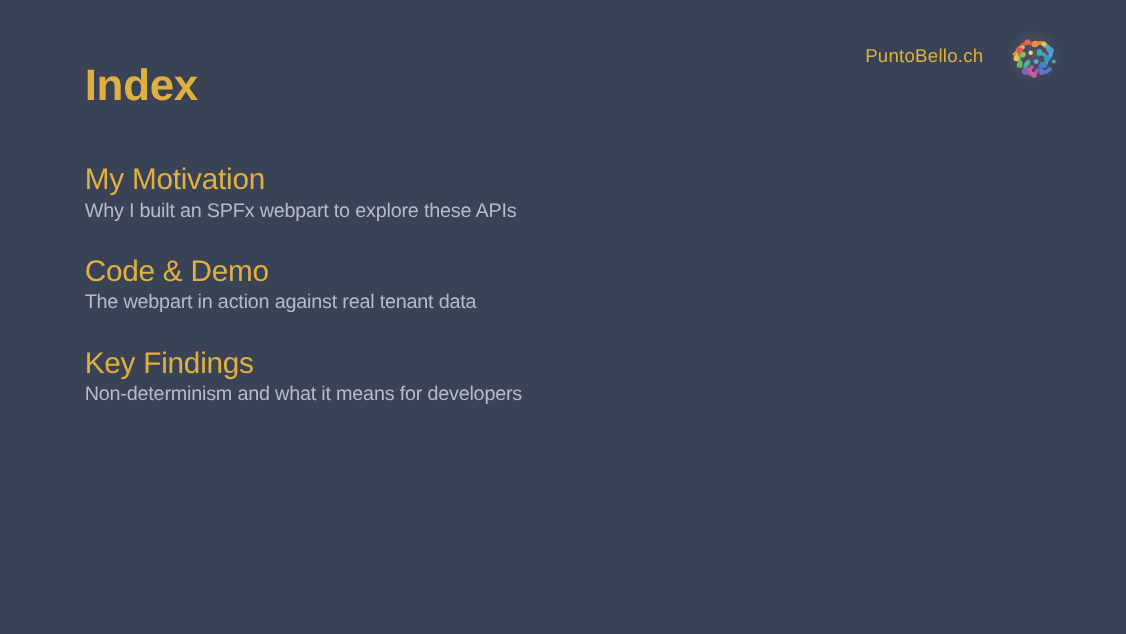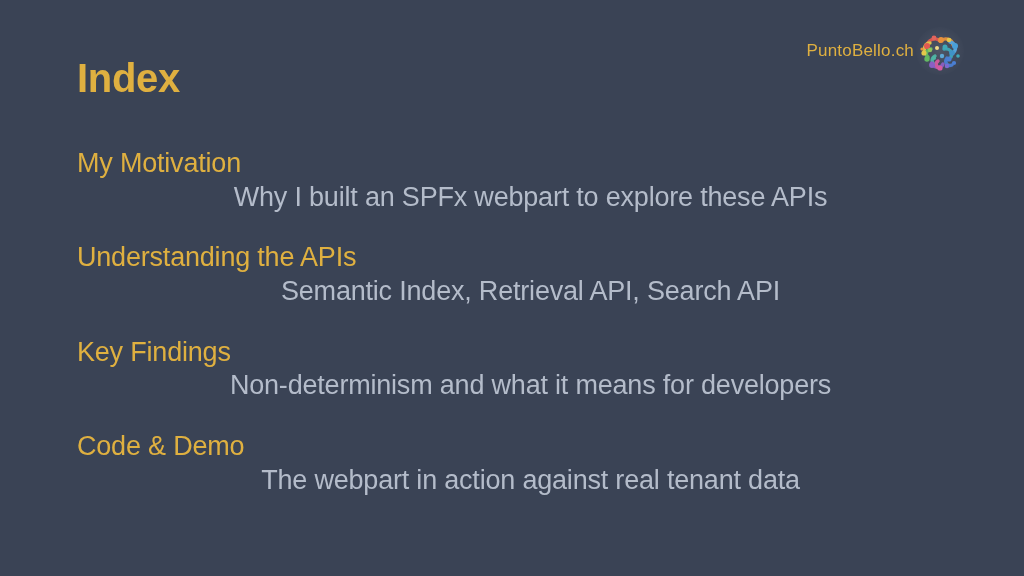--- a/index.html
+++ b/index.html
@@ -24,21 +24,21 @@
     box-sizing: border-box;
   }
 
   
   .brand {
     position: absolute;
     top: 22px;
     right: 58px;
     display: flex;
     align-items: center;
-    gap: 0;
+    gap: 20px;
     height: 58px;
   }
   .brand-text {
     color: #dfb040;
     font-size: 17px;
     font-weight: 400;
     letter-spacing: 0.2px;
     line-height: 1;
     white-space: nowrap;
     padding-bottom: 2px;
@@ -86,27 +86,26 @@
     color: #dfb040;
     font-size: 27px;
     font-weight: 400;
     line-height: 1.18;
     letter-spacing: -0.2px;
     white-space: nowrap;
   }
   .agenda-sub {
     display: block;
     color: #b4bcca;
-    font-size: 27px;
+    font-size: 18px;
     font-weight: 400;
     line-height: 1.2;
     letter-spacing: -0.2px;
     white-space: nowrap;
     margin-top: 1px;
-    text-align: center;
   }
 </style>
 </head>
 <body>
 
 <div class="slide">
 
   <div class="brand">
     <span class="brand-text">PuntoBello.ch</span>
     <svg class="brand-mark" viewBox="0 0 52 52" aria-hidden="true">
@@ -157,26 +156,22 @@
   </div>
 
   <h1 class="slide-title">Index</h1>
 
   <ul class="agenda">
     <li class="agenda-item">
       <span class="agenda-heading">My Motivation</span>
       <span class="agenda-sub">Why I built an SPFx webpart to explore these APIs</span>
     </li>
     <li class="agenda-item">
-      <span class="agenda-heading">Understanding the APIs</span>
-      <span class="agenda-sub">Semantic Index, Retrieval API, Search API</span>
+      <span class="agenda-heading">Code &amp; Demo</span>
+      <span class="agenda-sub">The webpart in action against real tenant data</span>
     </li>
     <li class="agenda-item">
       <span class="agenda-heading">Key Findings</span>
       <span class="agenda-sub">Non-determinism and what it means for developers</span>
-    </li>
-    <li class="agenda-item">
-      <span class="agenda-heading">Code &amp; Demo</span>
-      <span class="agenda-sub">The webpart in action against real tenant data</span>
     </li>
   </ul>
 
 </div>
 
 </body></html>

